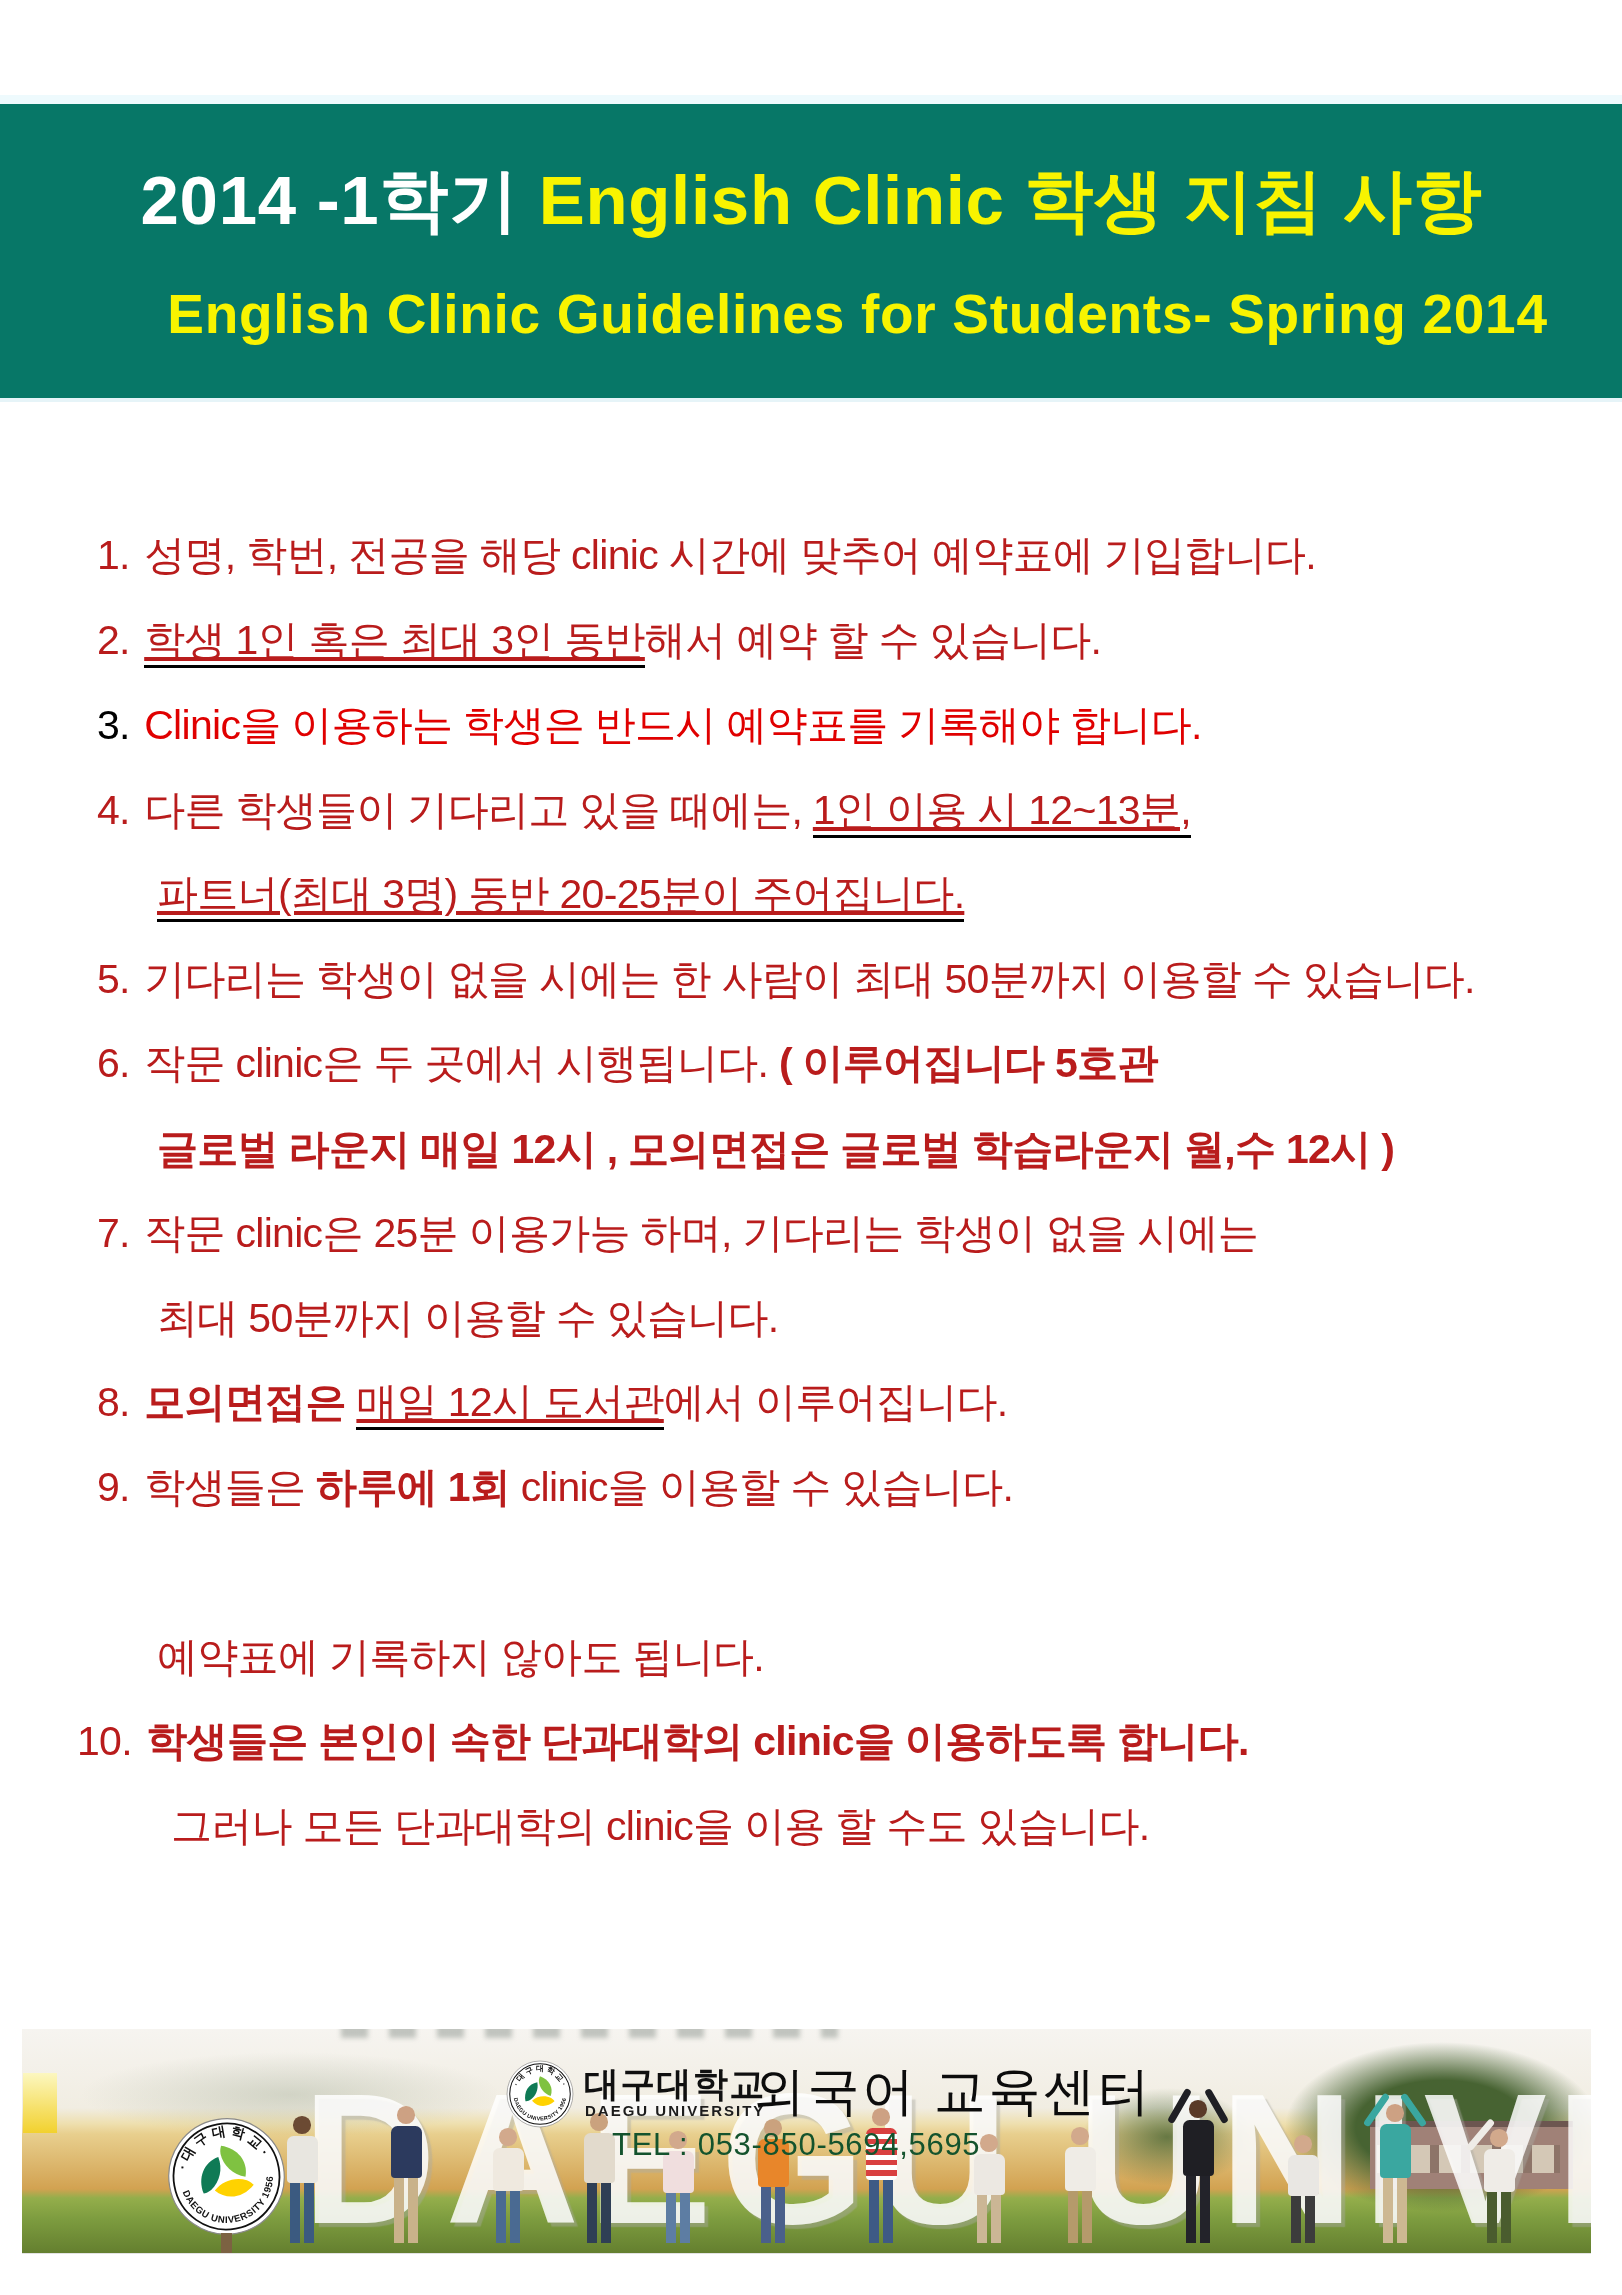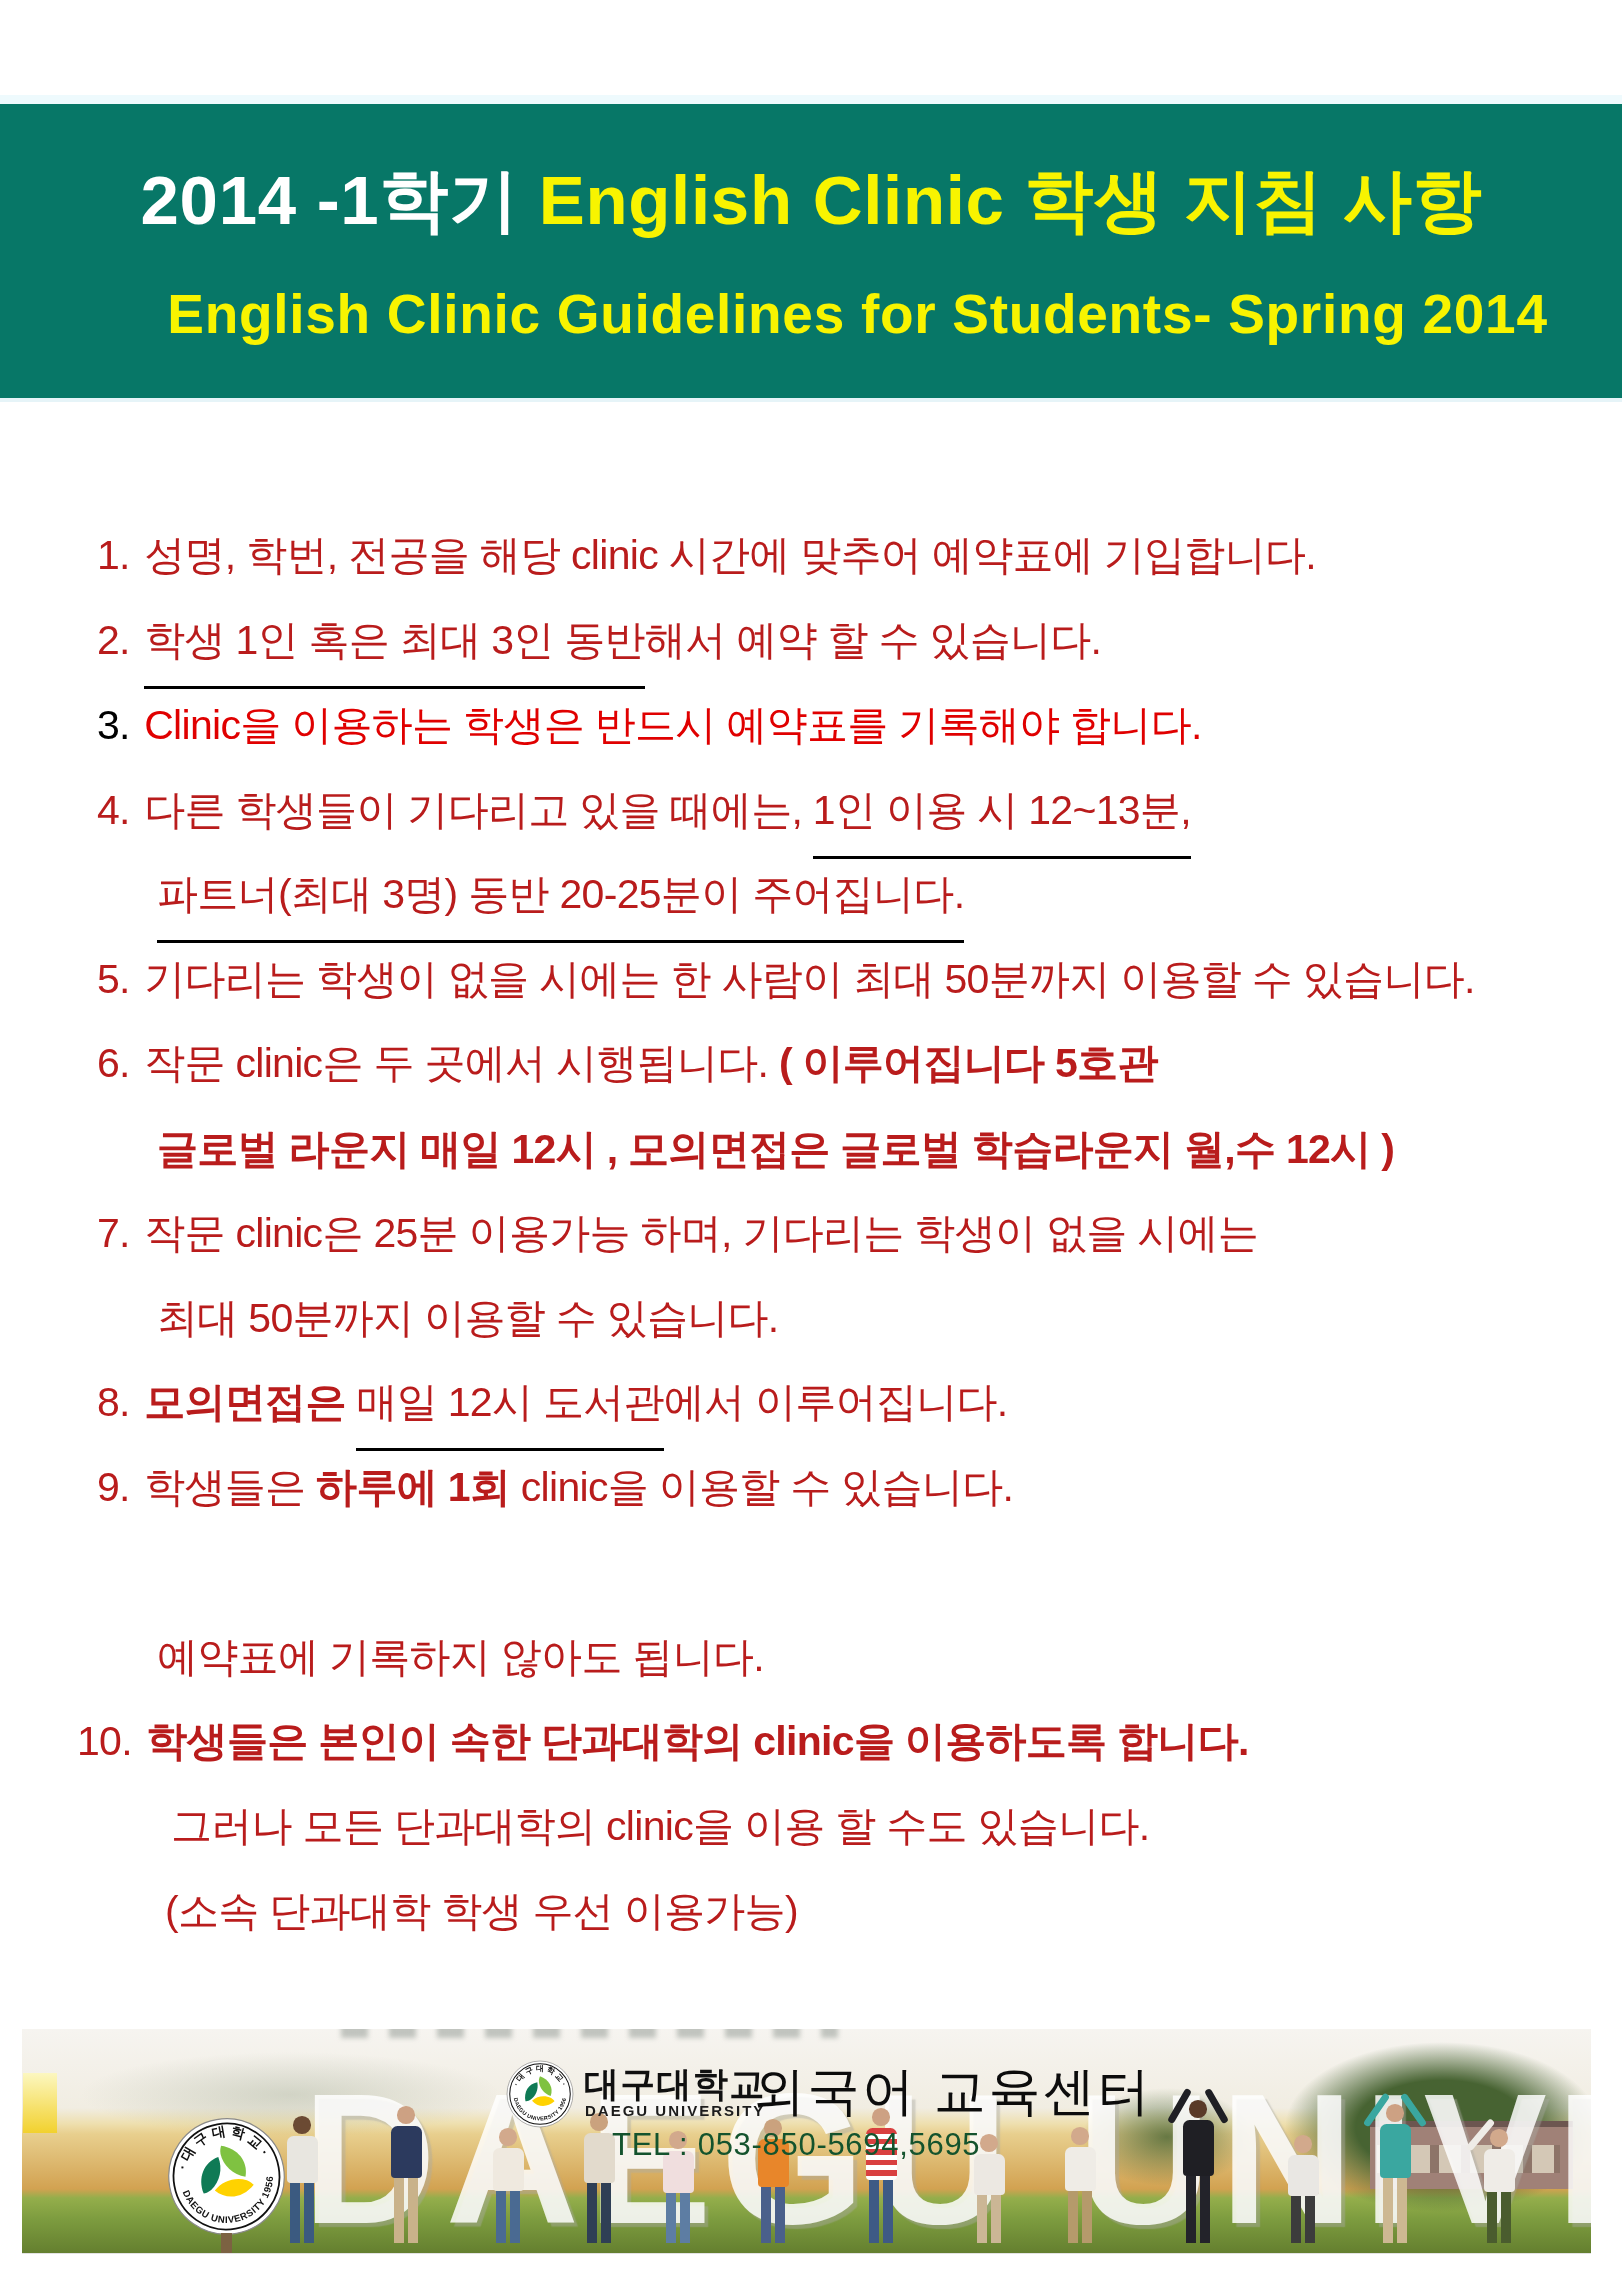--- a/index.html
+++ b/index.html
@@ -16,21 +16,21 @@
   .h-line1 .y{color:#f8f400;}
   .h-line2{position:absolute;left:0;top:178px;width:100%;text-align:center;white-space:nowrap;
            font-size:55px;font-weight:700;color:#f8f400;transform:translateX(46px);letter-spacing:0.7px;}
 
   
   .gl{position:absolute;left:0;top:0;width:1623px;height:1996px;}
   .line{position:absolute;left:97px;white-space:nowrap;font-size:41px;line-height:1.25;
         color:#b91c1c;letter-spacing:-0.7px;}
   .line.cont{left:157px;}
   .num{display:inline-block;margin-right:14.4px;}
-  .u{border-bottom:3.9px solid #000;padding-bottom:23px;}
+  .u{border-bottom:3.9px solid #000;padding-bottom:2px;text-decoration:underline;}
   .b{font-weight:700;}
   .red{color:#e00000;}
 
   
   .photo{position:absolute;left:21.6px;top:2029px;width:1569px;height:224px;overflow:hidden;
          background:linear-gradient(to bottom,
             #f6f4f0 0px,#f1ede2 79px,#eedfae 95px,
             #e8cf8e 105px,#d2a251 160px,
             #94ae4b 169px,#7d9c3f 190px,#647f2f 224px);}
   .ghost-reflect{position:absolute;left:319px;top:-7.9px;width:497px;height:17px;filter:blur(2.6px);
@@ -87,21 +87,20 @@
     <div class="line" style="top:954px"><span class="num">5.</span><span>기다리는 학생이 없을 시에는 한 사람이 최대 50분까지 이용할 수 있습니다.</span></div>
     <div class="line" style="top:1038px"><span class="num">6.</span><span>작문 clinic은 두 곳에서 시행됩니다. </span><span class="b">( 이루어집니다 5호관</span></div>
     <div class="line cont b" style="top:1124px"><span>글로벌 라운지 매일 12시 , 모의면접은 글로벌 학습라운지 월,수 12시 )</span></div>
     <div class="line" style="top:1208px"><span class="num">7.</span><span>작문 clinic은 25분 이용가능 하며, 기다리는 학생이 없을 시에는</span></div>
     <div class="line cont" style="top:1293px"><span>최대 50분까지 이용할 수 있습니다.</span></div>
     <div class="line" style="top:1377px"><span class="num">8.</span><span class="b">모의면접은 </span><span class="u">매일 12시 도서관</span><span>에서 이루어집니다.</span></div>
     <div class="line" style="top:1462px"><span class="num">9.</span><span>학생들은 </span><span class="b">하루에 1회</span><span> clinic을 이용할 수 있습니다.</span></div>
     <div class="line cont" style="top:1632px"><span>예약표에 기록하지 않아도 됩니다.</span></div>
     <div class="line" style="top:1716px;left:77px"><span class="num">10.</span><span class="b">학생들은 본인이 속한 단과대학의 clinic을 이용하도록 합니다.</span></div>
     <div class="line cont" style="top:1801px;left:171px"><span>그러나 모든 단과대학의 clinic을 이용 할 수도 있습니다.</span></div>
-    <div class="line cont" style="top:1886px;left:165px"><span>(소속 단과대학 학생 우선 이용가능)</span></div>
   </div>
 
   <div class="photo">
     <div class="ghost-reflect"></div>
     <div class="trees-left"></div>
     <div class="trees-mid"></div>
     <div class="trees-right"></div>
     <div class="building">
         <div class="win"></div>
       </div>

